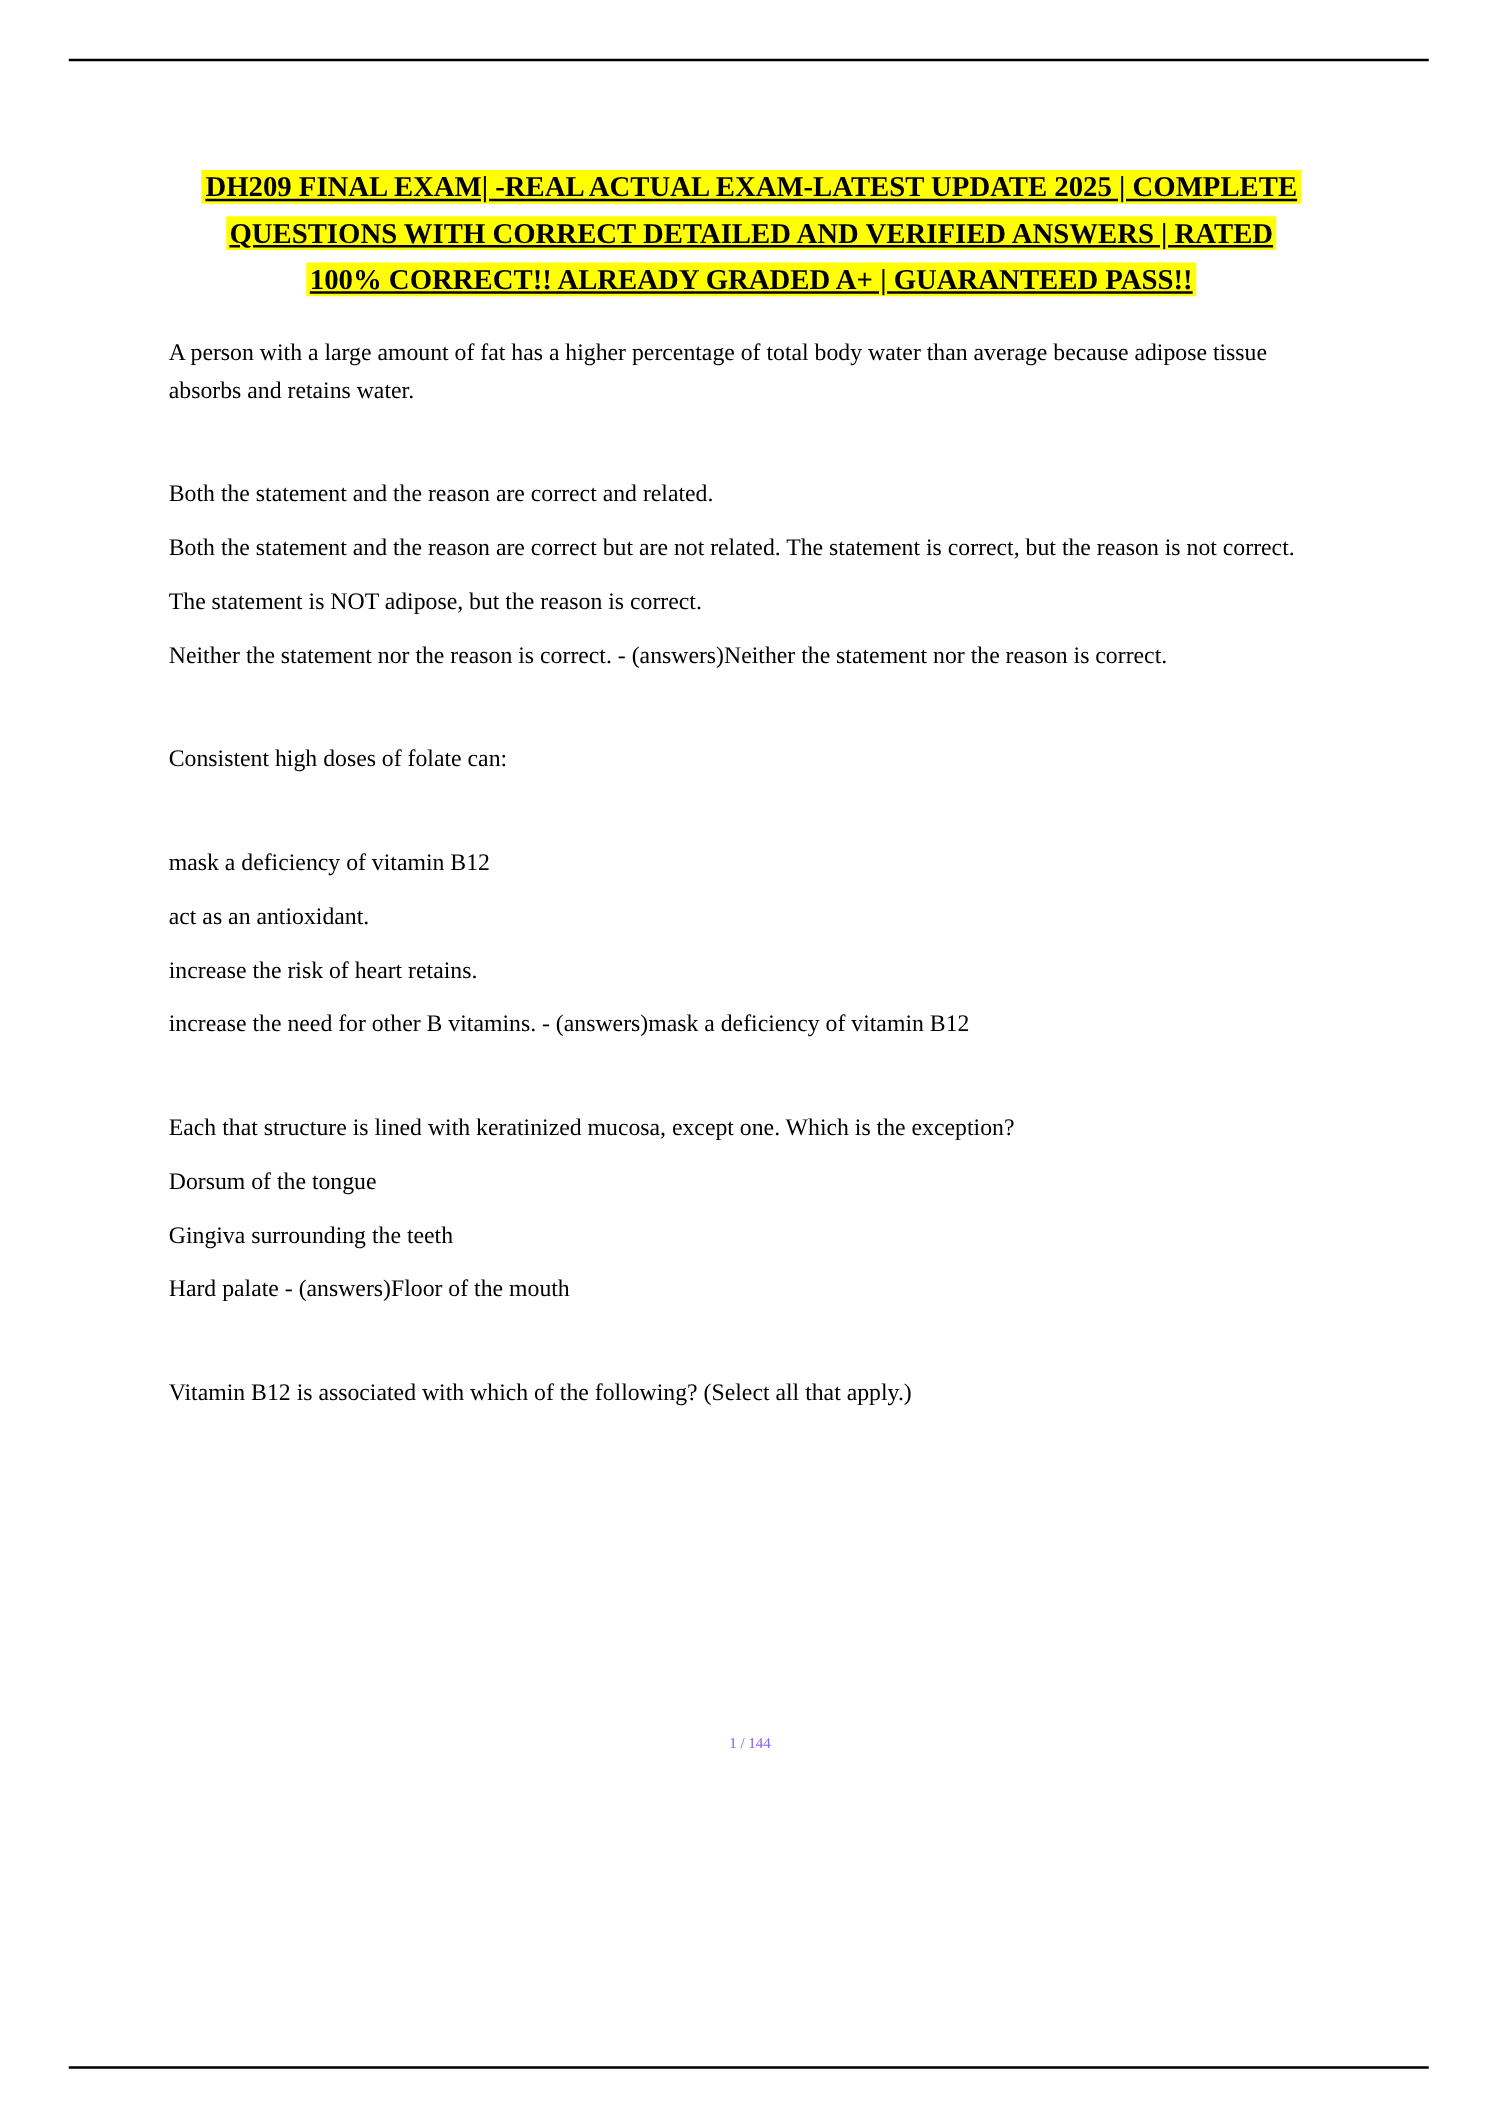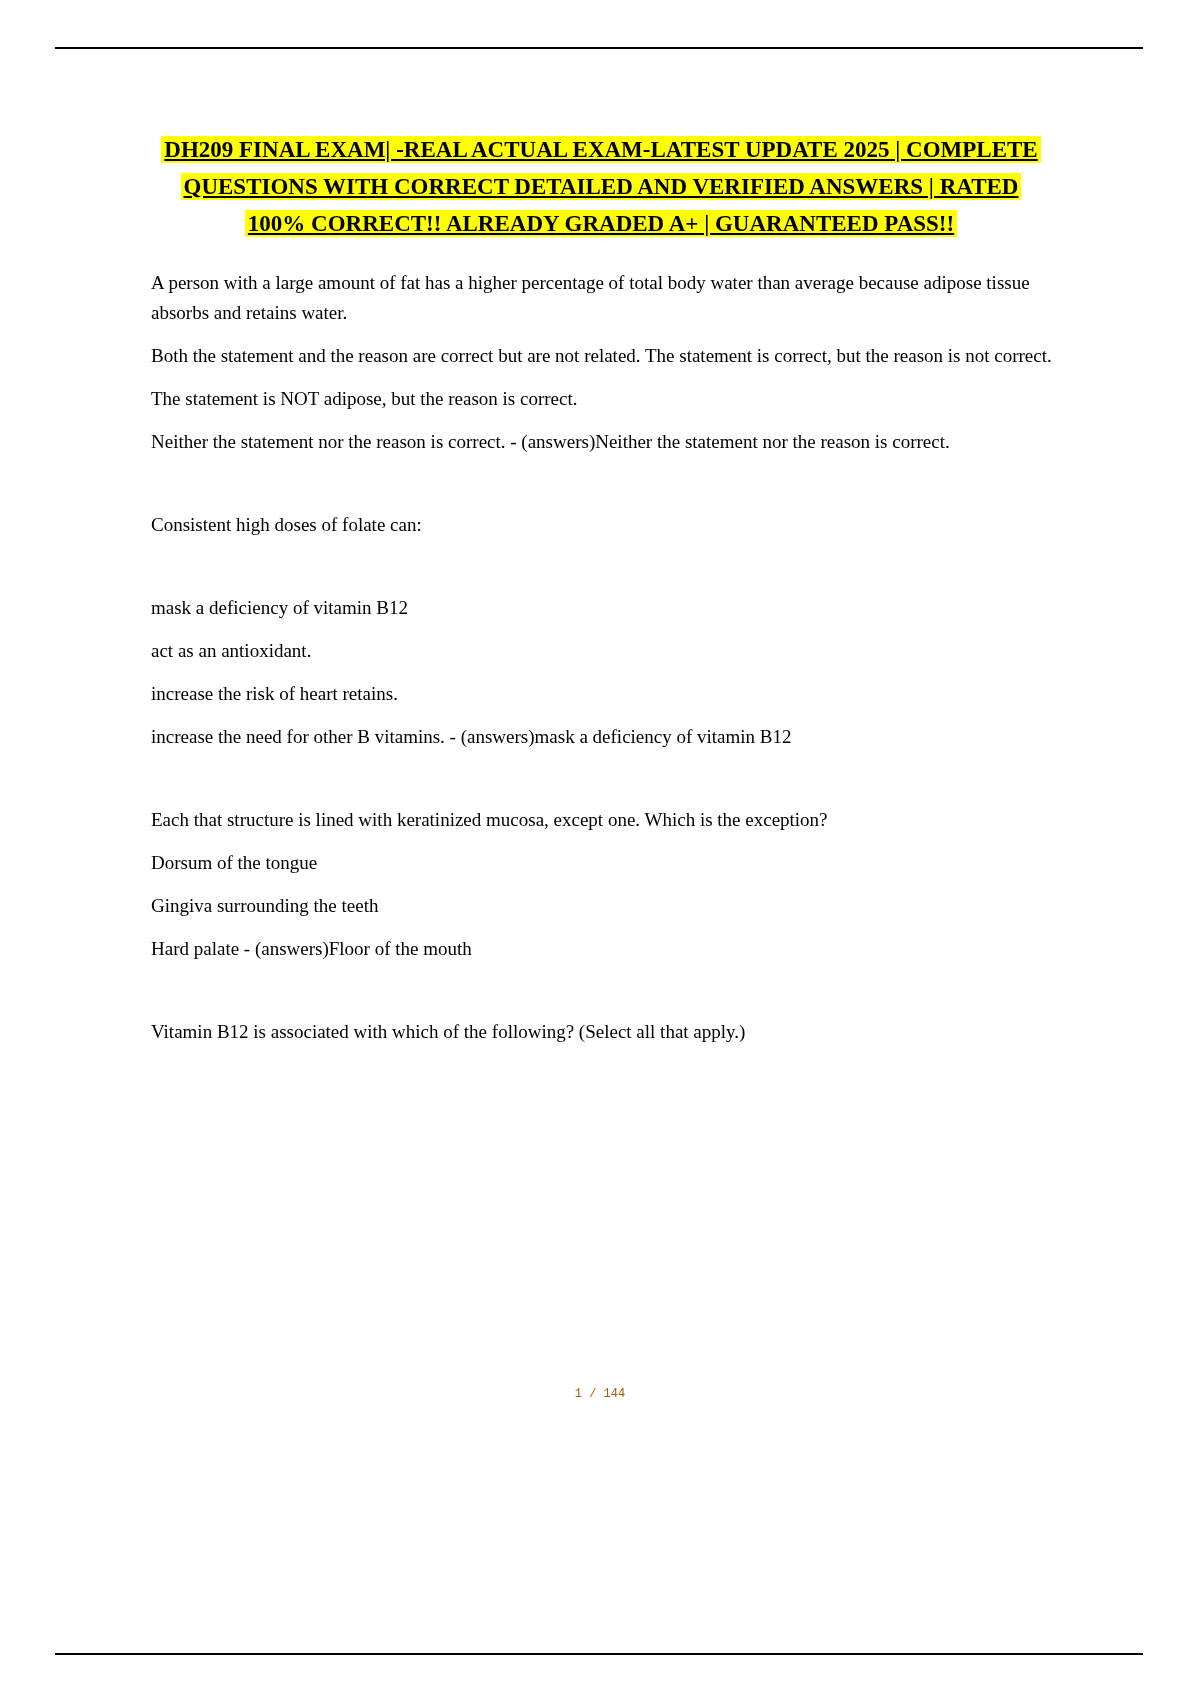--- a/index.html
+++ b/index.html
@@ -44,54 +44,55 @@
     text-decoration: underline;
     padding: 1px 3px;
   }
 
   .body-text {
     margin-top: 26px;
     font-size: 19px;
     line-height: 30px;
   }
   .body-text p {
-    margin: 0 0 13px 16px;
+    margin: 0 0 13px 0;
   }
   .body-text p.gap {
     margin-top: 53px;
   }
 
   .footer {
     position: absolute;
     top: 1387px;
     left: 0;
     width: 100%;
     text-align: center;
-    font-family: Liberation Mono, monospace;
+    font-family: Liberation Serif, serif;
     font-size: 12px;
-    color: #a16207;
+    color: #8b5cf6;
   }
 </style>
 </head>
 <body>
 
 <div class="page">
 
   <div class="rule rule-top"></div>
 
   <div class="content">
 
     <div class="doc-title">
       <div><span class="hl">DH209 FINAL EXAM| -REAL ACTUAL EXAM-LATEST UPDATE 2025 | COMPLETE</span></div>
       <div><span class="hl">QUESTIONS WITH CORRECT DETAILED AND VERIFIED ANSWERS | RATED</span></div>
       <div><span class="hl">100% CORRECT!! ALREADY GRADED A+ | GUARANTEED PASS!!</span></div>
     </div>
 
     <div class="body-text">
       <p>A person with a large amount of fat has a higher percentage of total body water than average because adipose tissue absorbs and retains water.</p>
+      <p class="gap">Both the statement and the reason are correct and related.</p>
       <p>Both the statement and the reason are correct but are not related. The statement is correct, but the reason is not correct.</p>
       <p>The statement is NOT adipose, but the reason is correct.</p>
       <p>Neither the statement nor the reason is correct. - (answers)Neither the statement nor the reason is correct.</p>
       <p class="gap">Consistent high doses of folate can:</p>
       <p class="gap">mask a deficiency of vitamin B12</p>
       <p>act as an antioxidant.</p>
       <p>increase the risk of heart retains.</p>
       <p>increase the need for other B vitamins. - (answers)mask a deficiency of vitamin B12</p>
       <p class="gap">Each that structure is lined with keratinized mucosa, except one. Which is the exception?</p>
       <p>Dorsum of the tongue</p>

